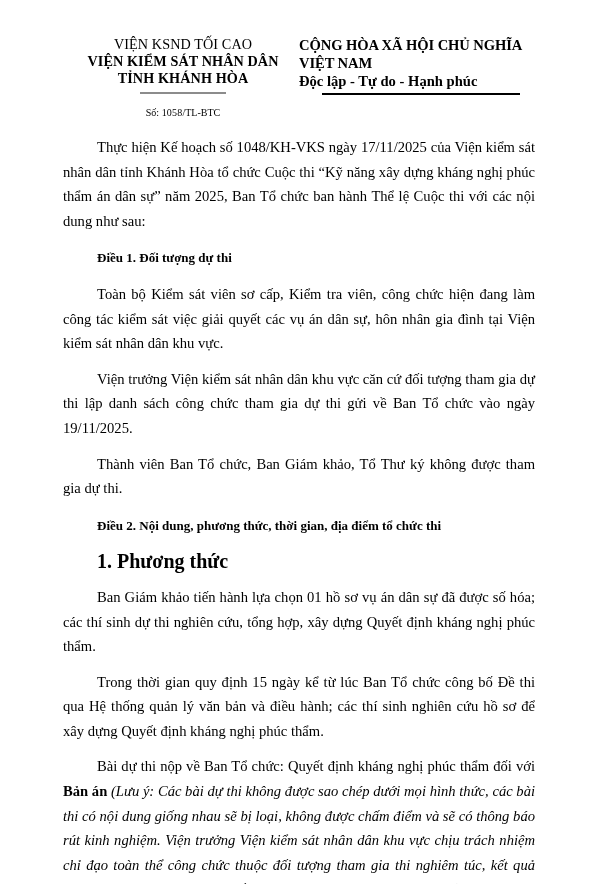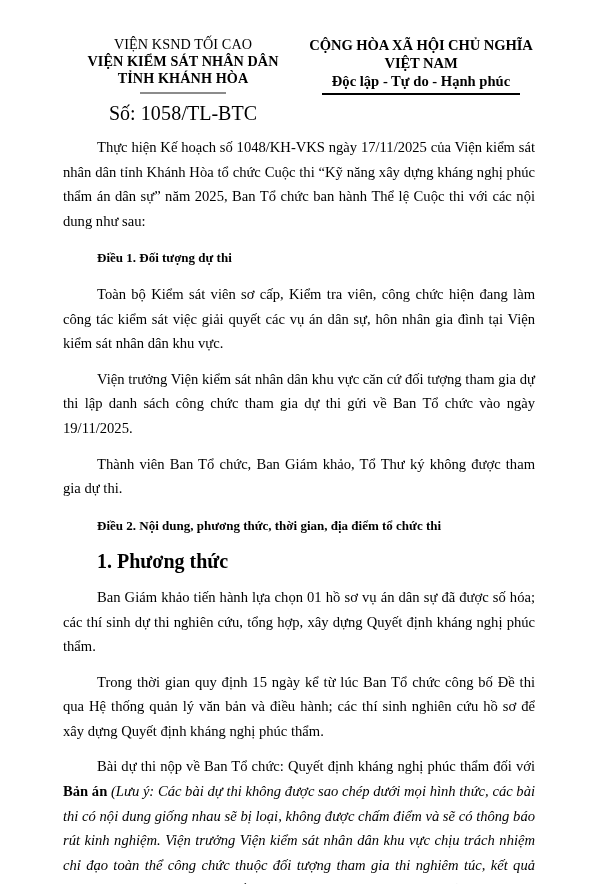--- a/index.html
+++ b/index.html
@@ -29,42 +29,41 @@
     align-items: flex-start;
     padding-top: 36px;
   }
   .header-left {
     width: 232px;
     text-align: center;
     padding-left: 4px;
   }
   .header-right {
     flex: 1;
-    text-align: center;
   }
   .org-line1 {
     font-size: 14.2px;
     line-height: 17px;
     letter-spacing: 0.1px;
   }
   .org-line2,
   .org-line3 {
     font-size: 14.2px;
     font-weight: bold;
     line-height: 17px;
     letter-spacing: 0.1px;
   }
   .rule-gray {
     width: 86px;
     height: 2px;
     background: #8c8c8c;
     margin: 5px auto 0 auto;
   }
   .doc-number {
-    font-size: 20px;
+    font-size: 10px;
     margin-top: 10px;
     line-height: 18px;
   }
   .doc-number .num { letter-spacing: 0.2px; }
 
   .nation-line1 {
     font-size: 14.6px;
     font-weight: bold;
     line-height: 18px;
     letter-spacing: -0.1px;

